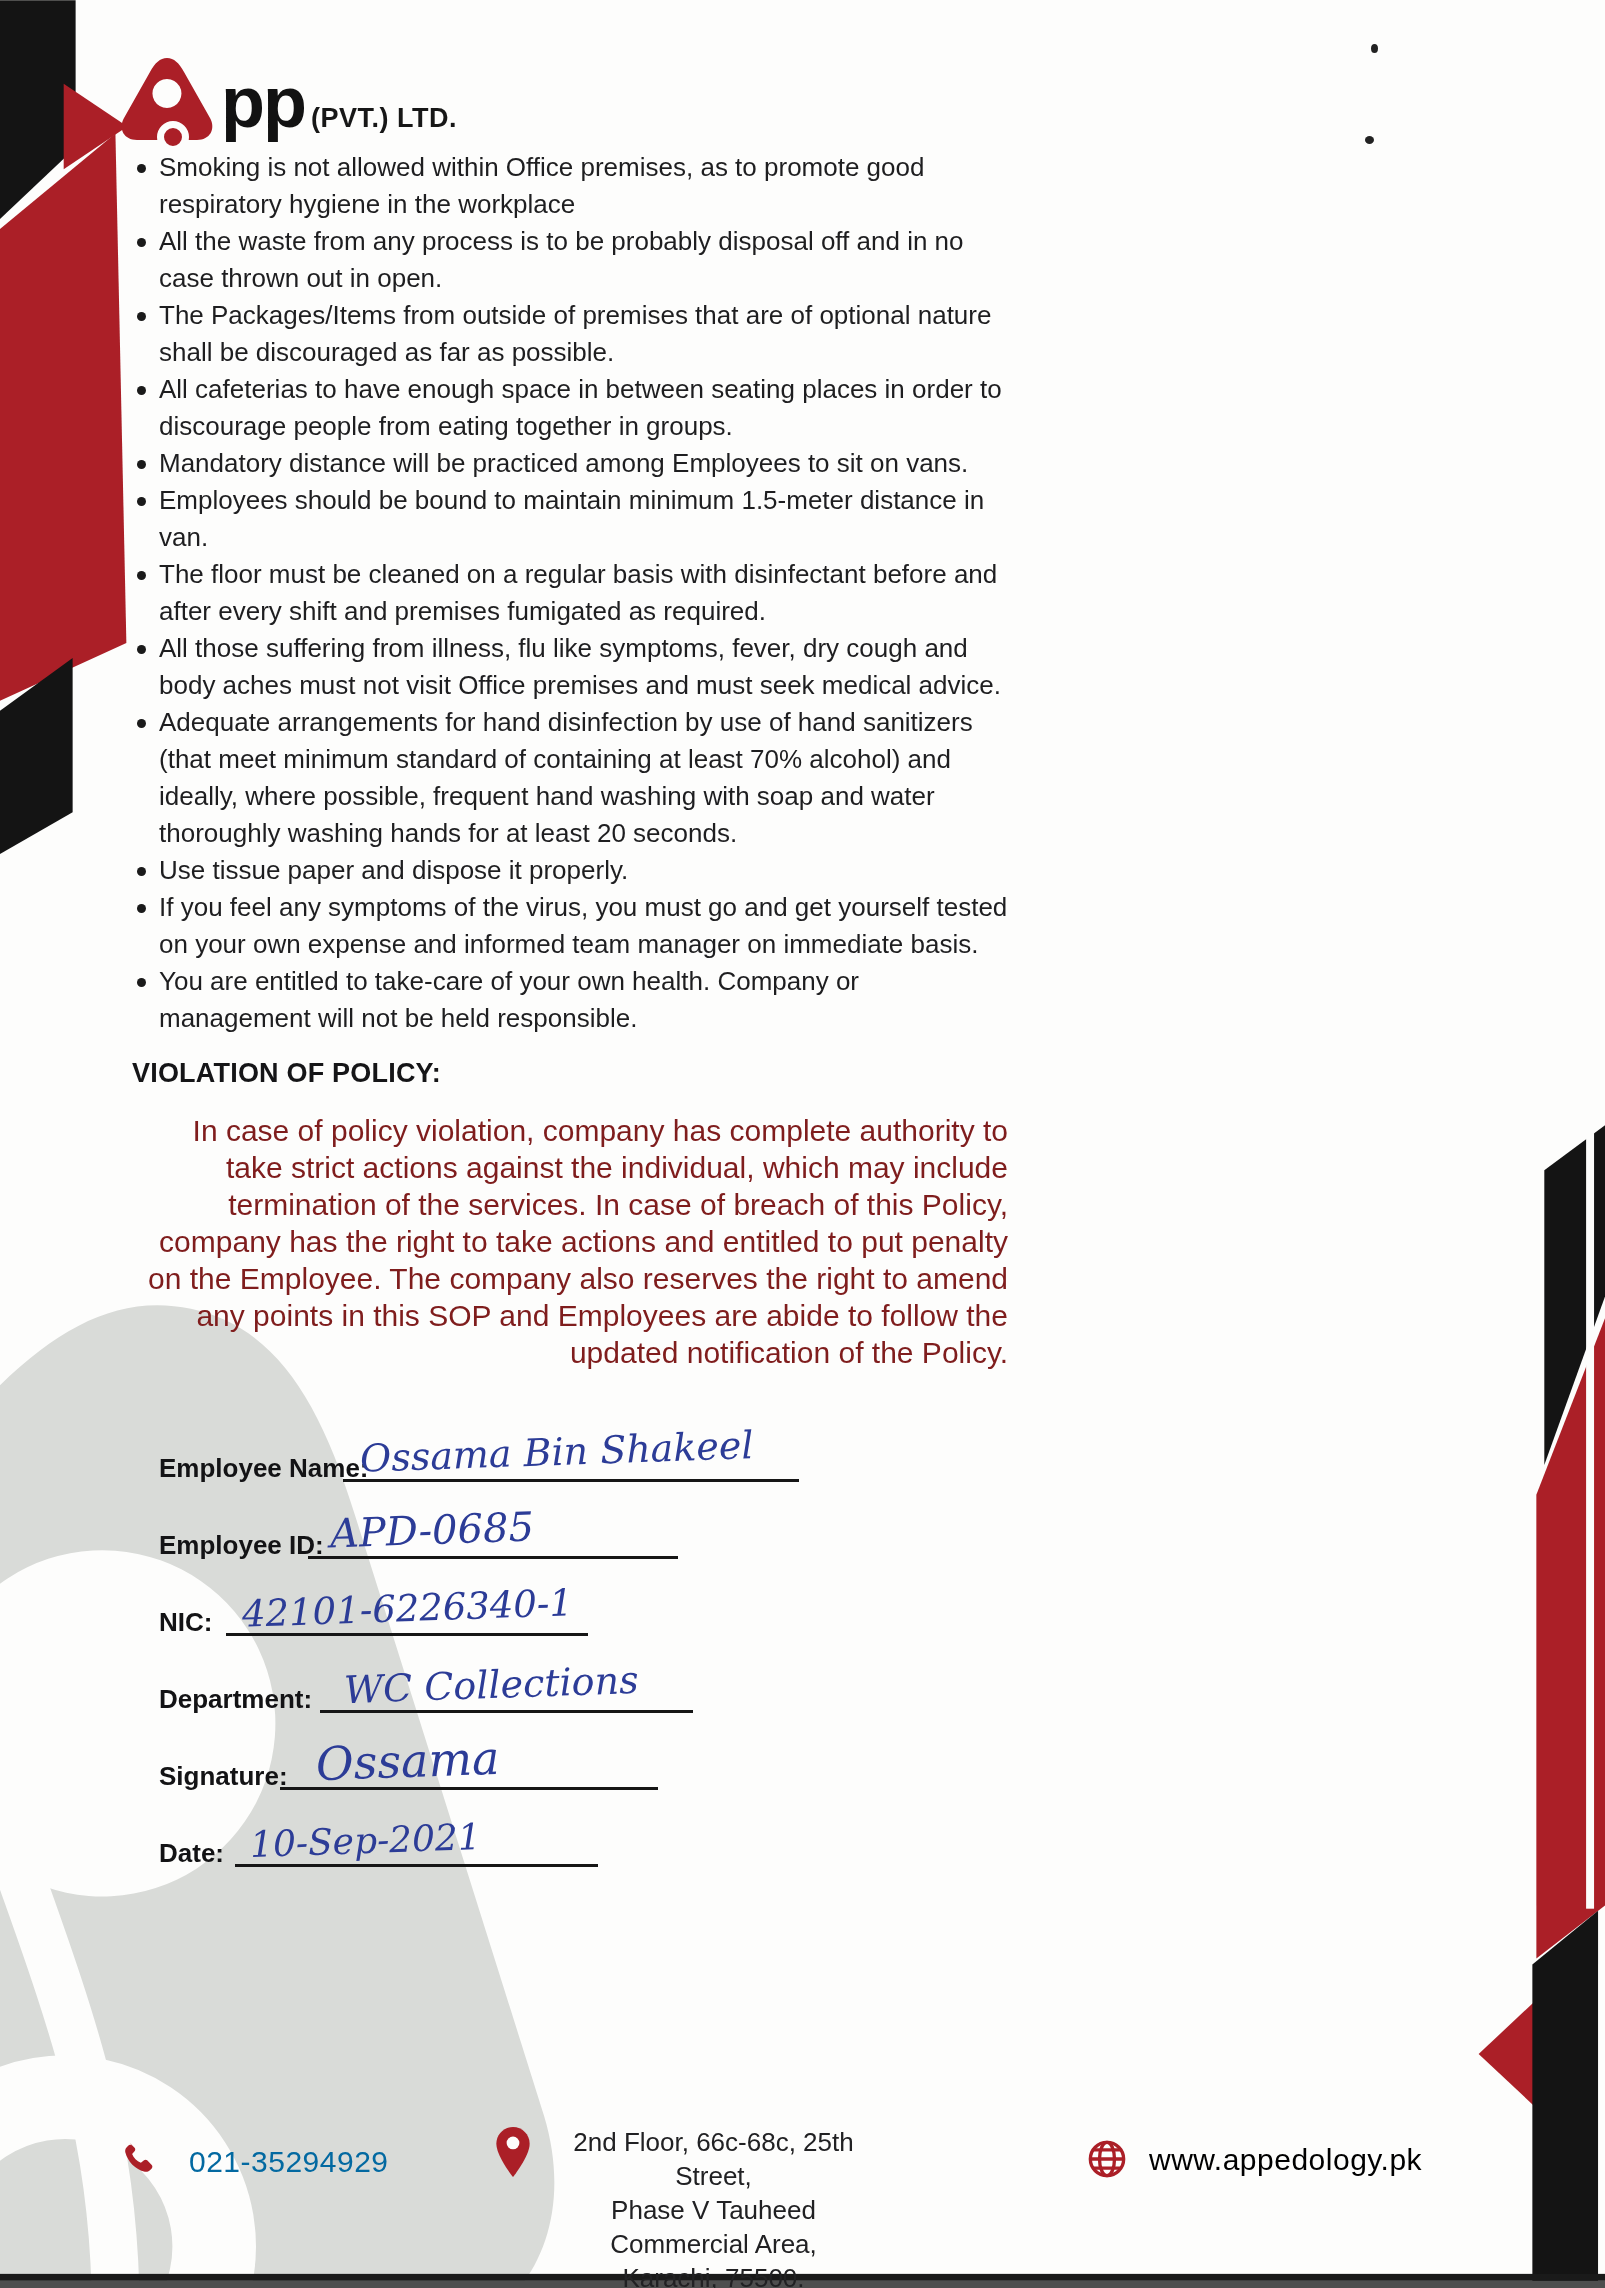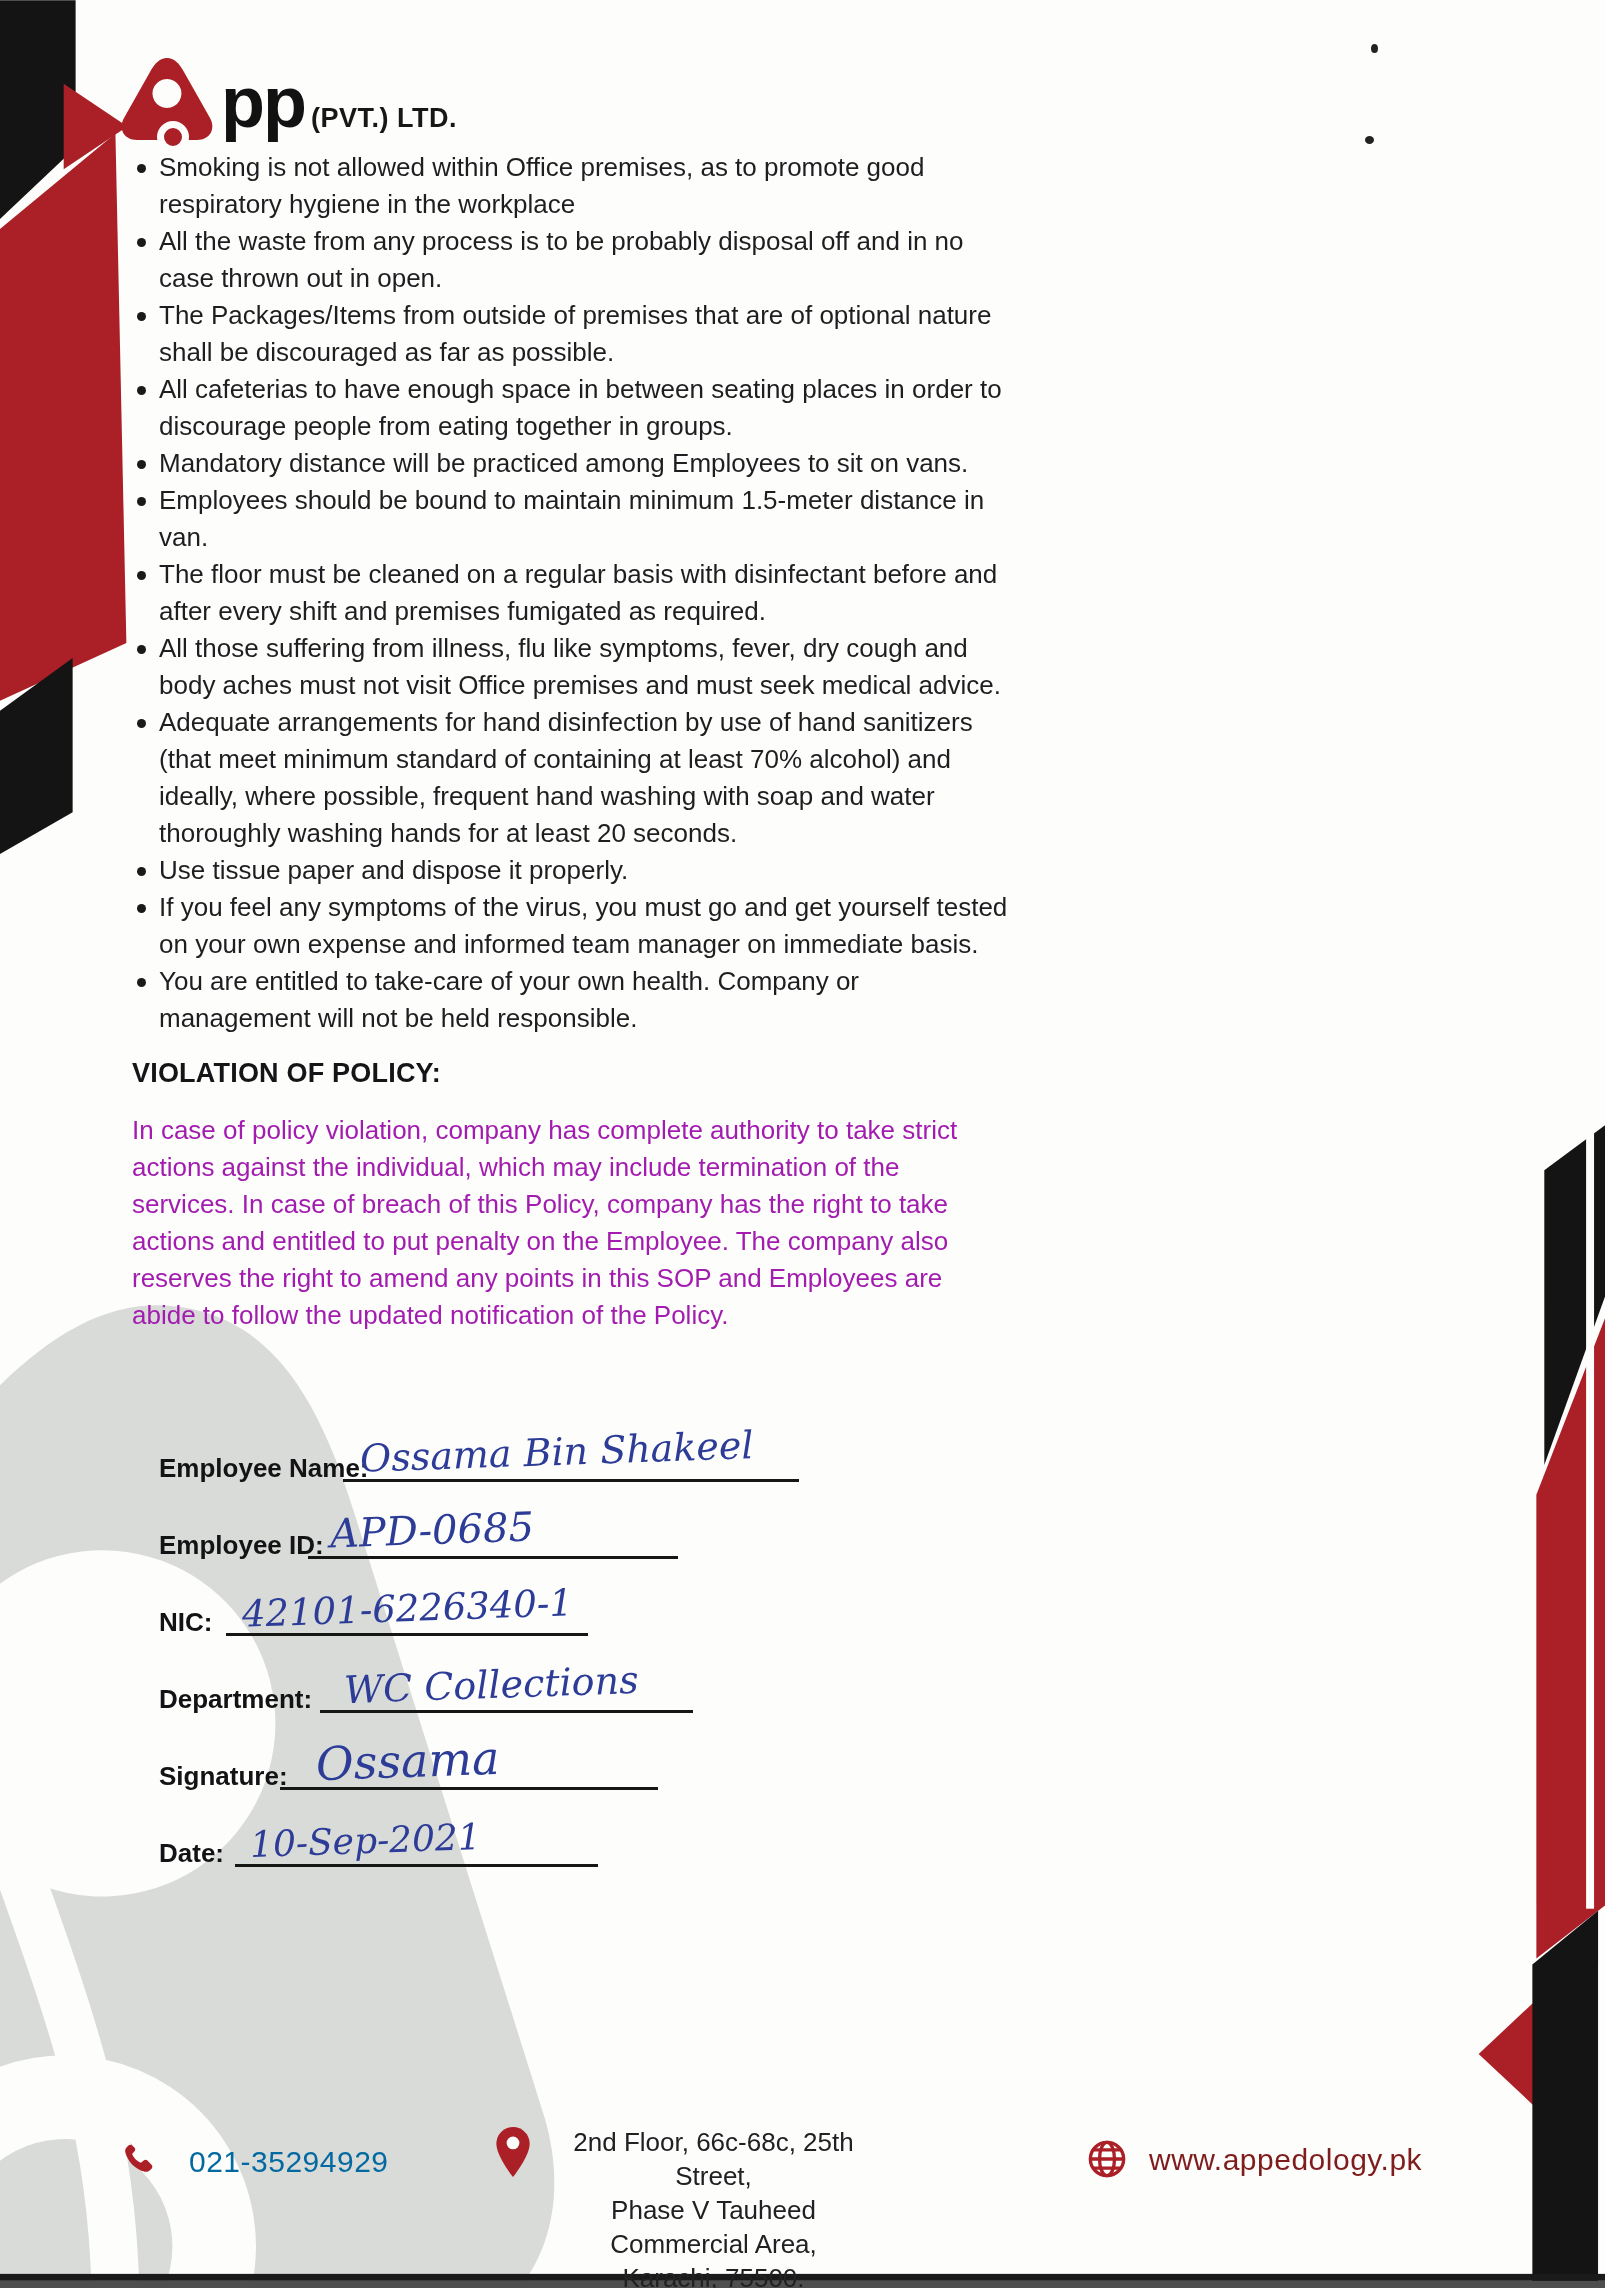--- a/index.html
+++ b/index.html
@@ -26,40 +26,40 @@
   .logo-edology{font-size:72px;font-weight:300;letter-spacing:-1px;color:#1a1a1a;}
   .logo-suffix{font-size:27px;font-weight:bold;color:#171717;margin-left:6px;letter-spacing:0.5px;}
 
   
   .bullets{left:111px;top:149px;width:897px;}
   .bullets ul{margin:0;padding:0 0 0 26px;list-style:none;}
   .bullets li{position:relative;font-size:26px;line-height:37px;padding-left:22px;color:#1e1e20;}
   .bullets li::before{content:"";position:absolute;left:0;top:15px;width:9px;height:9px;border-radius:50%;background:#1a1a1a;}
 
   .vio-heading{left:132px;top:1058px;font-size:27px;font-weight:bold;color:#151517;letter-spacing:0.2px;}
-  .vio-body{left:132px;top:1112px;width:876px;font-size:26px;line-height:37px;color:#a21caf;}
+  .vio-body{left:132px;top:1112px;width:876px;font-size:30px;line-height:37px;color:#7f1d1d;text-align:right;}
   .ack{left:132px;top:1296px;width:896px;font-size:26px;line-height:37px;color:#1e1e20;}
 
   
   .form{left:111px;top:1417px;width:756px;}
   .form-row{position:relative;height:77px;}
   .f-label{position:absolute;left:48px;bottom:10px;font-size:26px;font-weight:bold;color:#131315;}
   .f-line{position:absolute;bottom:12px;border-bottom:3px solid #161616;}
   .f-ink{position:absolute;font-family:"DejaVu Serif", serif;font-style:italic;
          color:var(--ink-blue);transform:rotate(-2deg);white-space:nowrap;z-index:3;}
 
   
   .footer{left:0;top:2117px;width:1606px;height:109px;}
   .f-item{position:absolute;display:flex;align-items:flex-start;}
   .phone-group{left:119px;top:22px;}
   .phone-num{font-size:30px;color:#0369a1;margin-left:28px;margin-top:6px;letter-spacing:0.5px;}
   .pin-group{left:496px;top:10px;}
   .address{left:542px;top:8px;width:343px;text-align:center;font-size:26px;line-height:34px;color:#212123;}
   .web-group{left:1087px;top:22px;}
-  .web-text{font-size:30px;color:#7f1d1d;margin-left:22px;margin-top:4px;letter-spacing:0.5px;}
+  .web-text{font-size:30px;color:#000000;margin-left:22px;margin-top:4px;letter-spacing:0.5px;}
   .f-icon{color:var(--brand-red);}
 
   .speck{position:absolute;background:#222;border-radius:50%;z-index:2;}
 </style>
 </head>
 <body>
 
 <div class="page">
 
   <svg class="deco" viewBox="0 0 1614 2300" aria-hidden="true">

